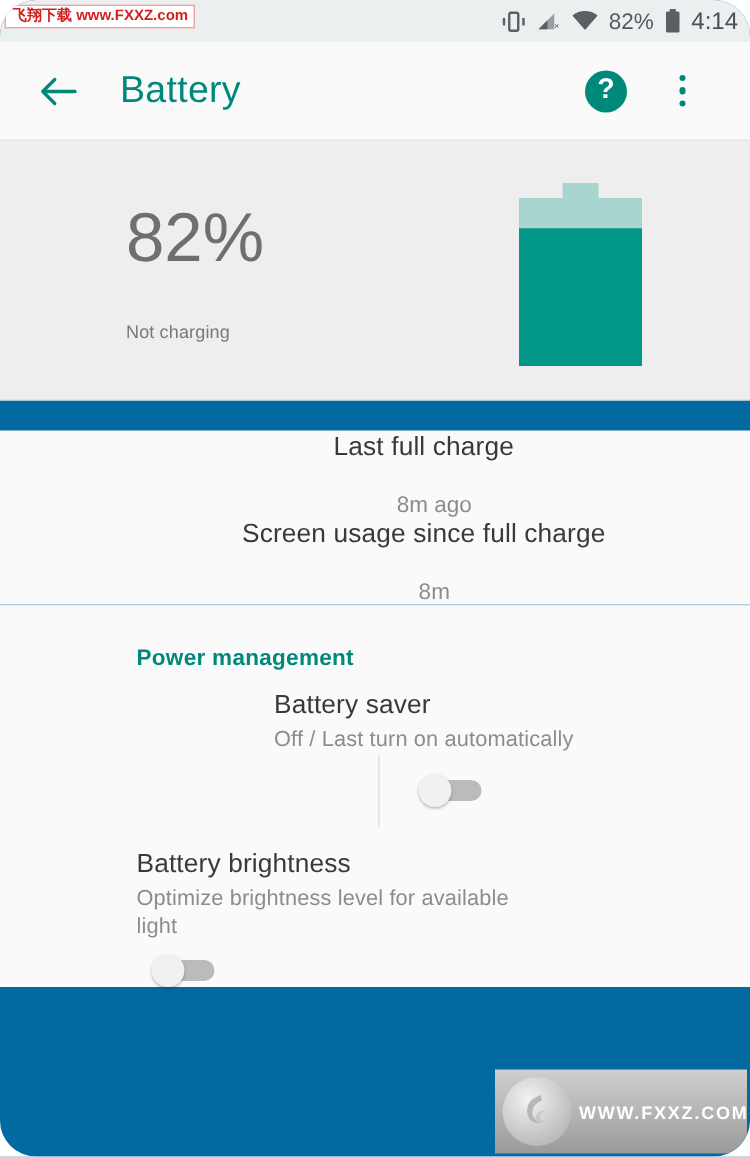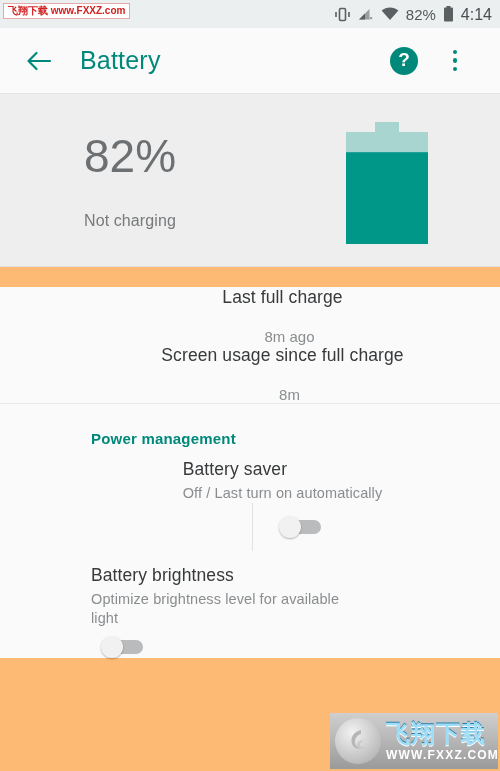--- a/index.html
+++ b/index.html
@@ -2,21 +2,21 @@
 <html><head>
 <meta charset="utf-8">
 <style>
   * { margin:0; padding:0; box-sizing:border-box; }
   html, body {
     width:500px; height:771px;
     background:#ffffff;
     font-family:"Liberation Sans", sans-serif;
     overflow:hidden;
   }
-  .phone { position:relative; width:500px; height:771px; background:#fdba74; overflow:hidden; }
+  .phone { position:relative; width:500px; height:771px; background:#0369a1; overflow:hidden;border-radius:24px; }
 
   
   .statusbar{
     position:relative; height:28px; width:100%;
     background:#eceff0; display:flex; align-items:center;
     padding:0 8px 0 0;
   }
   .wm-top{
     position:absolute; left:3px; top:3px;
     background:#ffffff; border:1px solid #e6a9a9;
@@ -55,21 +55,21 @@
           align-items:center; justify-content:center; gap:4px; cursor:pointer; }
   .kebab i{ width:4.5px; height:4.5px; border-radius:50%; background:#00897b; display:block; }
 
   
   .header-card{
     height:173px; background:#eeeeee; position:relative;
     display:flex; align-items:center; padding-left:84px;
     border-bottom:1px solid #e0e0e0;
   }
   .pct{ font-size:46px; color:#6d7073; font-weight:300; line-height:52px; letter-spacing:0px; }
-  .charge-state{ font-size:16px; color:#77797b; margin-top:30px; letter-spacing:0.1px; }
+  .charge-state{ font-size:12px; color:#77797b; margin-top:30px; letter-spacing:0.1px; }
   .hdr-left{ display:flex; flex-direction:column; }
   .battery-art{
     position:absolute; right:72px; top:28px;
     width:82px; height:122px;
   }
 
   
   .section{ background:#fafafa; }
   .row{
     display:flex; align-items:center; min-height:59px;
@@ -244,18 +244,17 @@
   </div>
 
   <div class="wm-bottom">
     <div class="wm-logo">
       <svg width="34" height="34" viewBox="0 0 34 34">
         <path d="M20 6 C12 8 9 14 11 20 C12.5 24 17 26 21 24 C17.5 24 14.5 22 14 19 C13.4 15 16 11 20 10 Z" fill="#b7b7b7"></path>
         <path d="M22 16 C17 17 15 20 16.5 23 C18 25.5 22 25 24 23 C21 23.6 19 22.5 19 21 C19 19.4 20.4 17.8 22 17 Z" fill="#c9c9c9"></path>
       </svg>
     </div>
     <div class="wm-txt">
-      <div class="wm-cn">飞翔下载</div>
       <div class="wm-url">WWW.FXXZ.COM</div>
     </div>
   </div>
 
 </div>
 
 </body></html>

